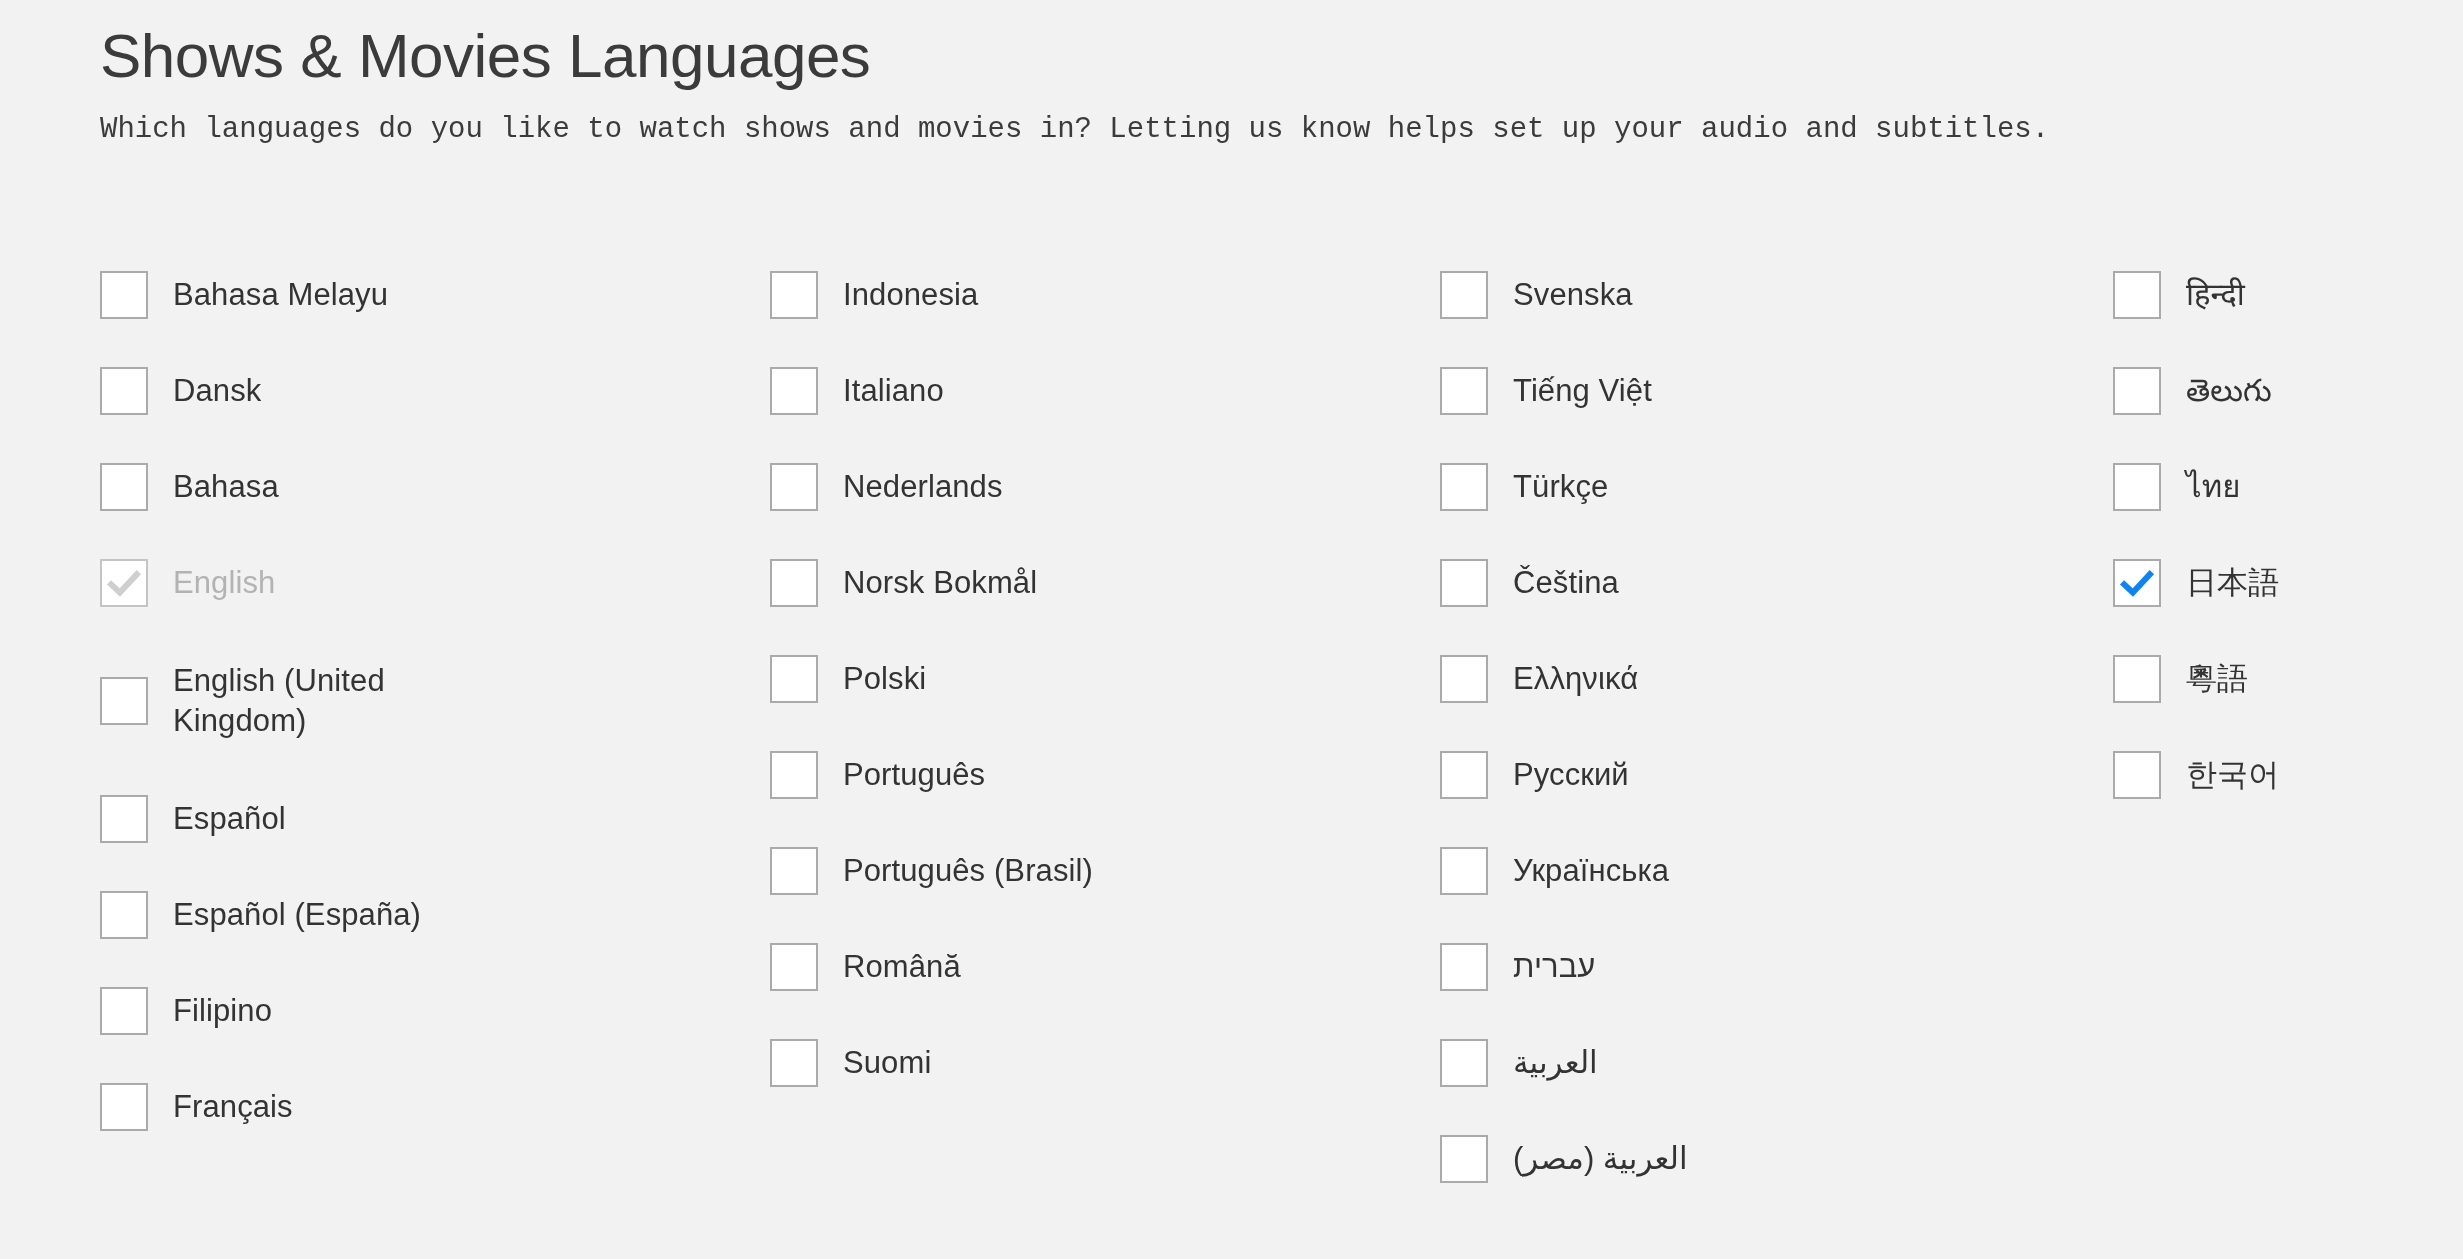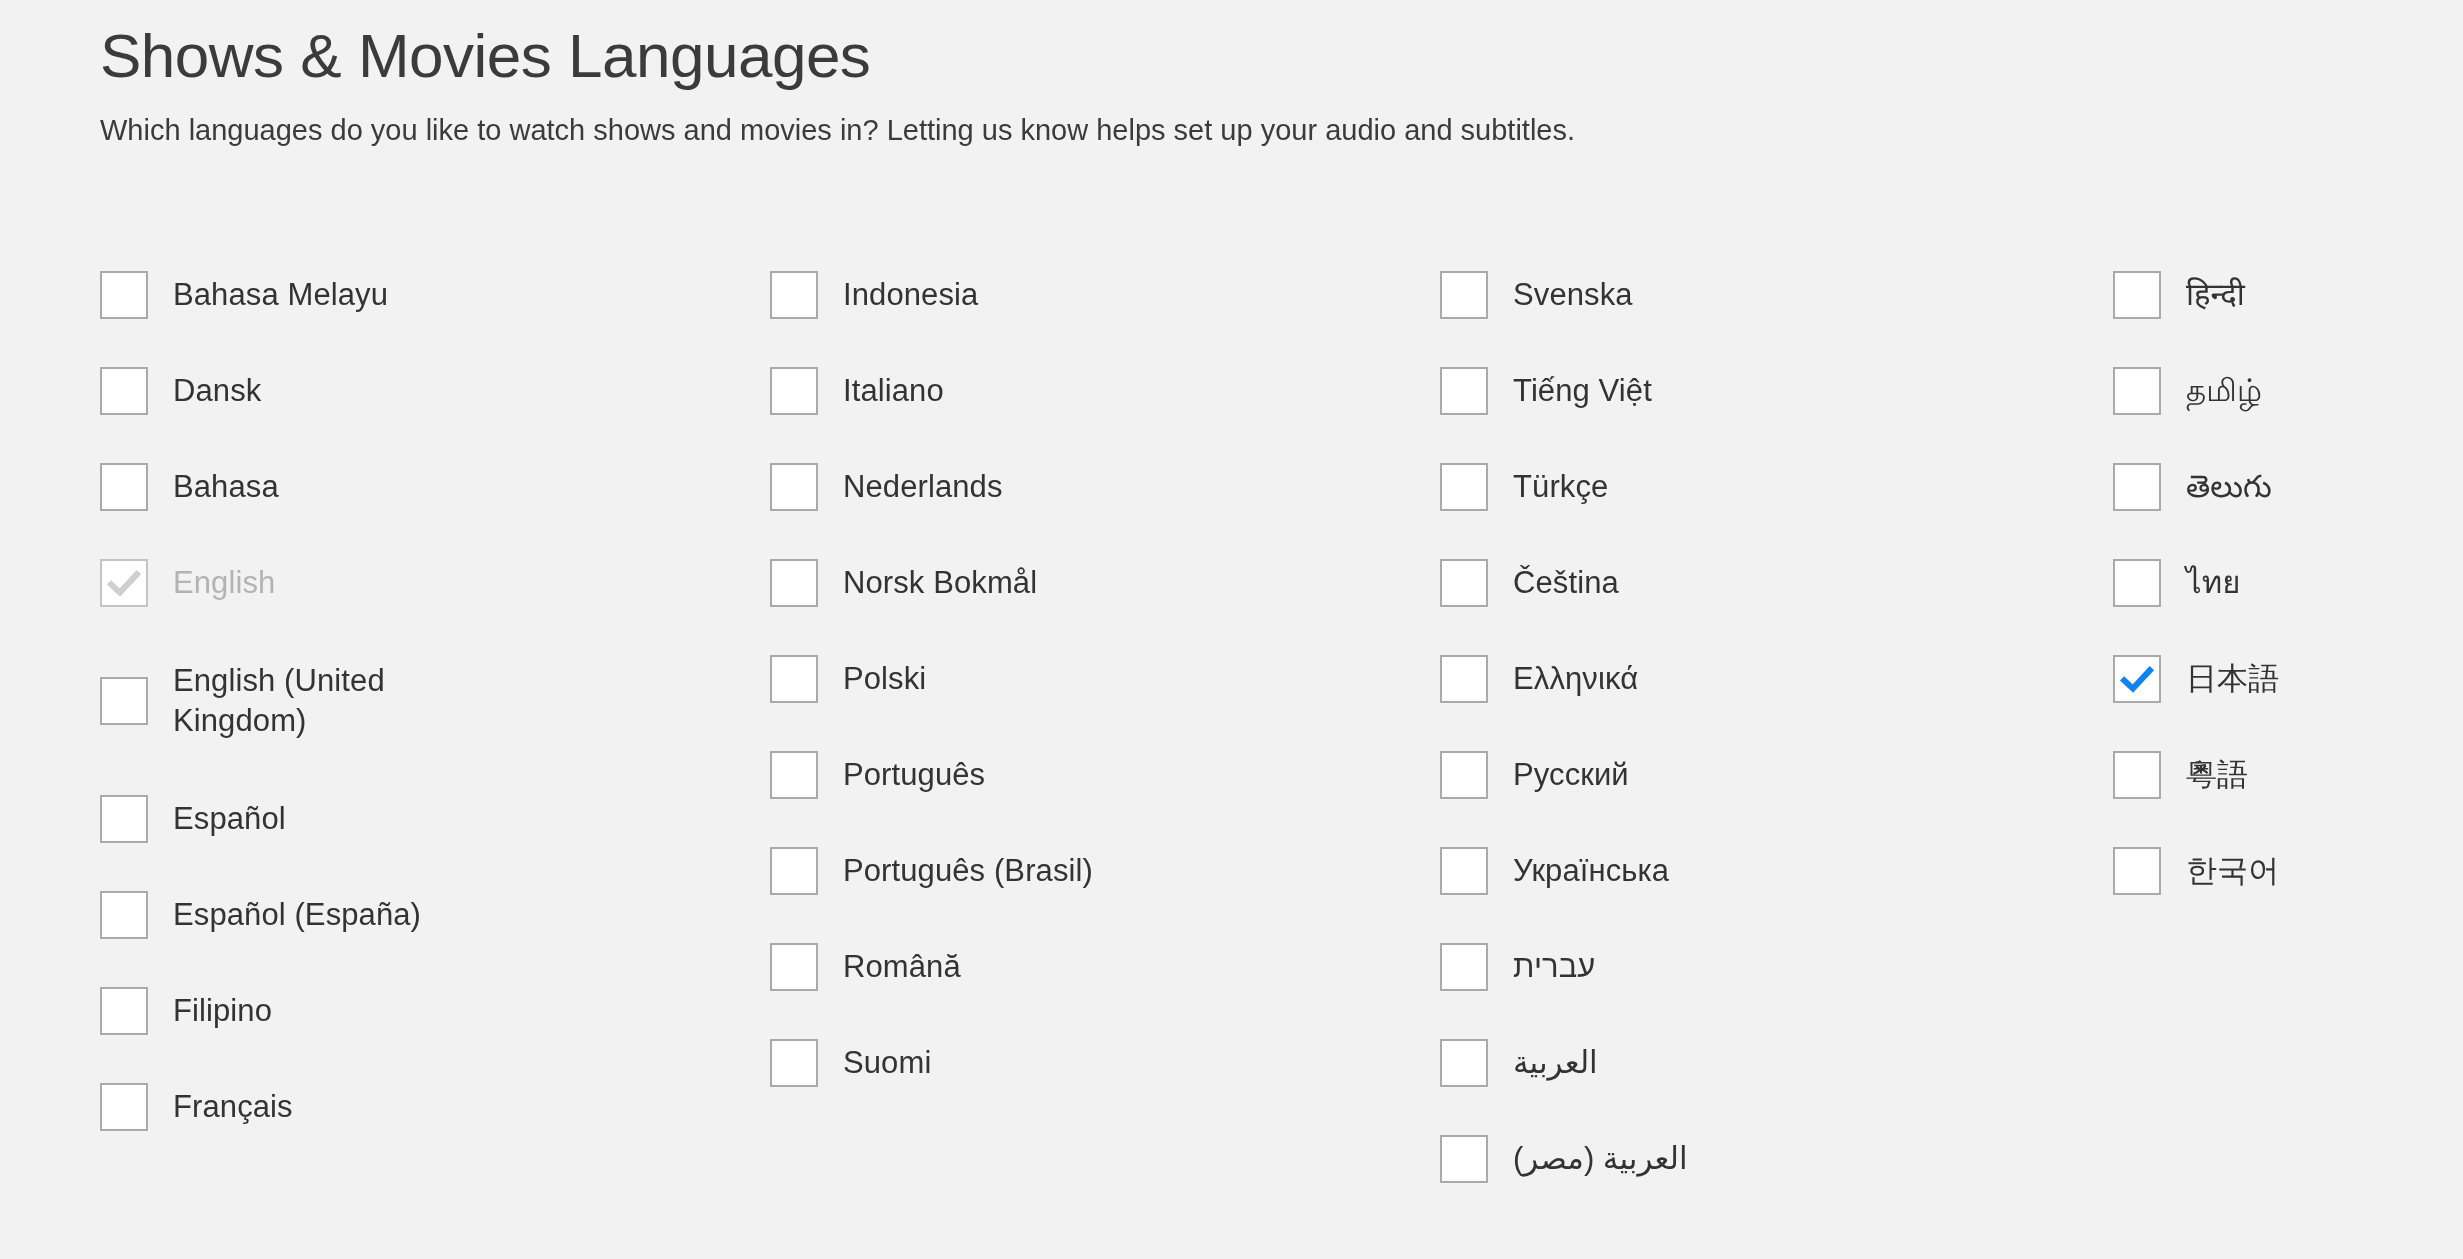--- a/index.html
+++ b/index.html
@@ -40,20 +40,21 @@
     white-space: nowrap;
   }
 
   #page-subtitle {
     font-size: 29px;
     line-height: 1.25;
     font-weight: 400;
     color: #3b3b3b;
     margin: 0;
     white-space: nowrap;
+    font-family: Liberation Mono, monospace;
   }
 
   
   #language-grid {
     position: absolute;
     top: 247px;
     left: 0;
     width: 2463px;
     display: flex;
     flex-direction: row;
@@ -273,24 +274,20 @@
           <span class="lang-label rtl">العربية (مصر)</span>
         </div>
       </div>
       <div class="lang-column col-4">
         <div class="lang-row">
           <div class="checkbox"></div>
           <span class="lang-label">हिन्दी</span>
         </div>
         <div class="lang-row">
           <div class="checkbox"></div>
-          <span class="lang-label">தமிழ்</span>
-        </div>
-        <div class="lang-row">
-          <div class="checkbox"></div>
           <span class="lang-label">తెలుగు</span>
         </div>
         <div class="lang-row">
           <div class="checkbox"></div>
           <span class="lang-label">ไทย</span>
         </div>
         <div class="lang-row">
           <div class="checkbox checked">
             <span class="check-glyph">
               <svg viewBox="0 0 48 48" xmlns="http://www.w3.org/2000/svg">

